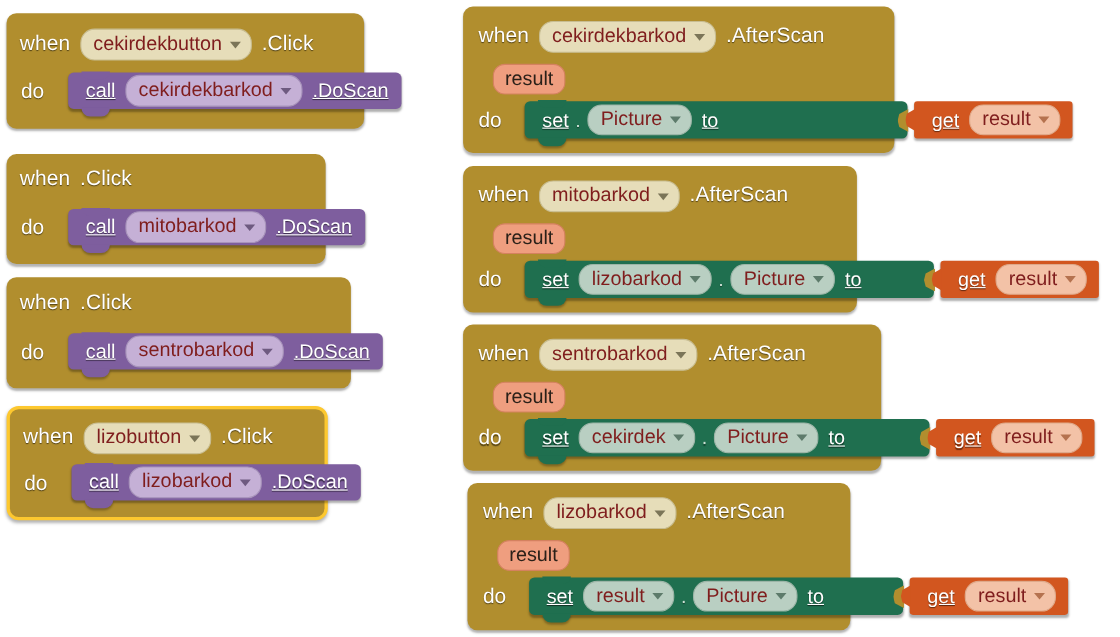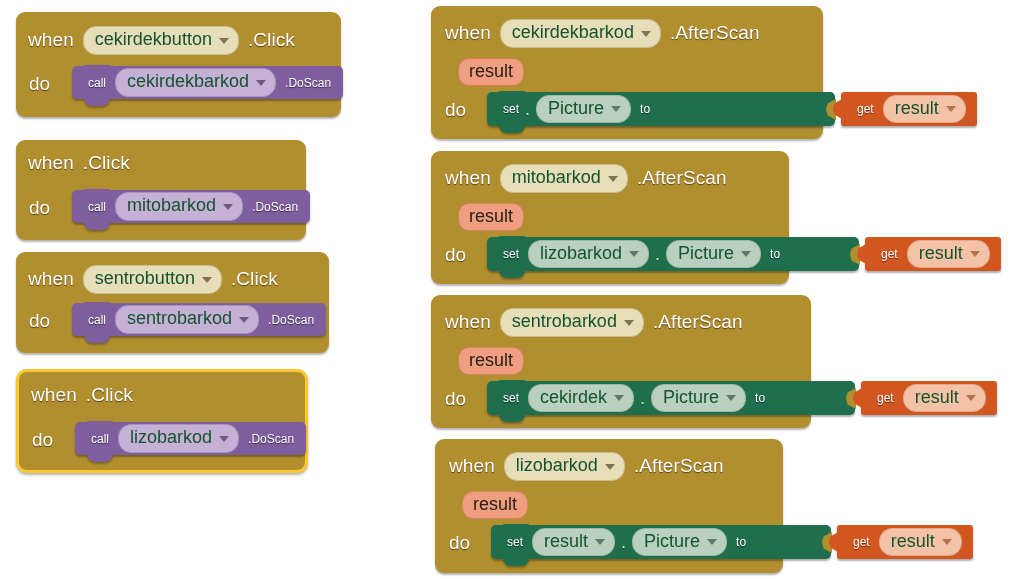--- a/index.html
+++ b/index.html
@@ -20,21 +20,20 @@
   #canvas {
     position: absolute;
     inset: 0;
     background: #ffffff;
   }
 
   
   .blk {
     position: absolute;
     box-sizing: border-box;
-    margin-left: 10px;
   }
 
   
   .when-block {
     background: #b18e2e;
     border-radius: 9px;
     box-shadow: 0 2px 2px rgba(0,0,0,0.30);
   }
   .when-block.selected {
     border: 3px solid #fdc82f;
@@ -60,21 +59,21 @@
 
   
   .fld {
     display: inline-flex;
     align-items: center;
     gap: 7px;
     background: #e6ddb9;
     border: 1px solid #c8bd91;
     border-radius: 13px;
     padding: 2px 9px 3px 11px;
-    color: #14532d;
+    color: #7f1d1d;
     font-size: 18px;
     white-space: nowrap;
     line-height: 1.22;
   }
   .fld.purple {
     background: #c5b0d6;
     border-color: #a894bb;
   }
   .fld.green {
     background: #b9cfc2;
@@ -190,23 +189,24 @@
   }
 
   .dot {
     color: #cfe0d5;
     font-size: 18px;
     margin: 0 -3px;
     text-shadow: 0 1px 1px rgba(0,0,0,0.4);
   }
   .wlbl {
     color: #ffffff;
-    font-size: 12px;
+    font-size: 18px;
     text-shadow: 0 1px 1px rgba(0,0,0,0.55);
     white-space: nowrap;
+    text-decoration: underline;
   }
 </style>
 </head>
 <body>
 
 <div id="canvas">
 
   <div class="blk when-block" style="left:6px; top:12px; width:325px; height:105px;">
     <div class="hdr" style="left:12px; top:14px;">
       <span class="kw">when</span>
@@ -239,40 +239,40 @@
         <span>mitobarkod</span>
         <span class="caret"></span>
       </span>
       <span class="wlbl">.DoScan</span>
     </div>
   </div>
 
   <div class="blk when-block" style="left:6px; top:252px; width:313px; height:101px;">
     <div class="hdr" style="left:12px; top:13px;">
       <span class="kw">when</span>
-      <span class="fld">
-        <span>sentrobutton</span>
-        <span class="caret"></span>
-      </span>
       <span class="kw">.Click</span>
     </div>
     <div class="do-lbl" style="left:13px; top:58px;">do</div>
     <div class="stmt call" style="left:56px; top:51px; height:33px;">
       <span class="wlbl">call</span>
       <span class="fld purple">
         <span>sentrobarkod</span>
         <span class="caret"></span>
       </span>
       <span class="wlbl">.DoScan</span>
     </div>
   </div>
 
   <div class="blk when-block selected" style="left:6px; top:369px; width:292px; height:104px;">
     <div class="hdr" style="left:12px; top:12px;">
       <span class="kw">when</span>
+      <span class="fld">
+        <span>lizobutton</span>
+        <span class="caret"></span>
+      </span>
       <span class="kw">.Click</span>
     </div>
     <div class="do-lbl" style="left:13px; top:57px;">do</div>
     <div class="stmt call" style="left:56px; top:50px; height:33px;">
       <span class="wlbl">call</span>
       <span class="fld purple">
         <span>lizobarkod</span>
         <span class="caret"></span>
       </span>
       <span class="wlbl">.DoScan</span>

